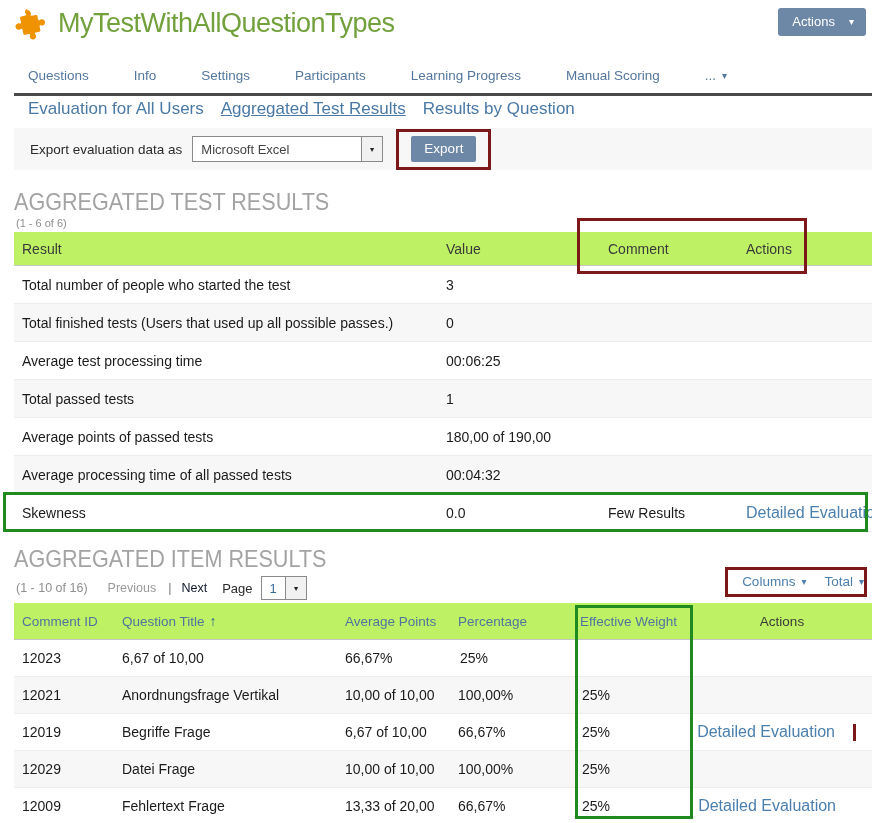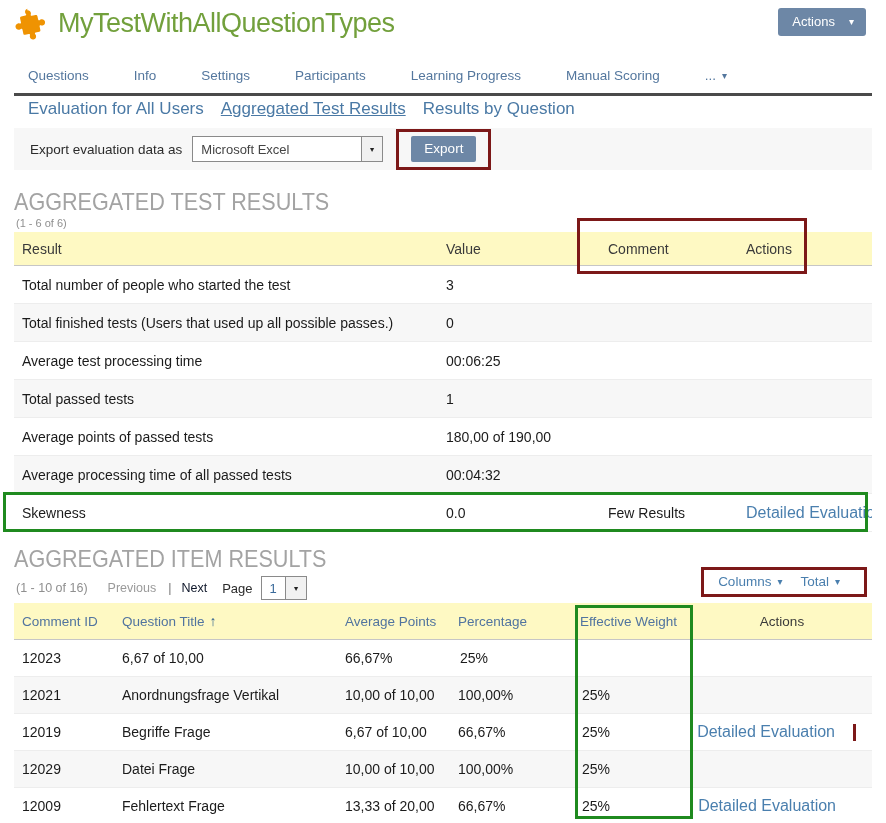--- a/index.html
+++ b/index.html
@@ -37,21 +37,21 @@
   .export-btn { background:#6d87a6; color:#fff; border:none; border-radius:2px;
     font-size:13.5px; padding:5px 13px 6px 13px; cursor:pointer; }
   
   .sec-title { position:absolute; left:14px; color:#a3a3a3; font-size:24px; font-weight:400;
     transform:scaleX(0.9); transform-origin:left center; white-space:nowrap; letter-spacing:0; }
   .sec-range { position:absolute; font-size:11px; color:#8f8f8f; }
   
   .tbl { position:absolute; left:14px; width:858px; }
   .t1-row { display:grid; grid-template-columns:424px 162px 138px 1fr; align-items:center; }
   .t2-row { display:grid; grid-template-columns:100px 223px 113px 122px 120px 1fr; align-items:center; }
-  .thead { background:#fef9c3; border-bottom:1px solid #c6c6c6; font-size:14px; color:#3a3a3a; height:34px; }
+  .thead { background:#bef264; border-bottom:1px solid #c6c6c6; font-size:14px; color:#3a3a3a; height:34px; }
   .t2 .thead { height:37px; font-size:13.5px; color:#51749f; }
   .trow { height:38px; font-size:14px; color:#1b1b1b; border-bottom:1px solid #ededed; background:#fff; }
   .t2 .trow { height:37px; }
   .trow.alt { background:#f7f7f7; }
   .cell { padding-left:8px; white-space:nowrap; overflow:hidden; }
   .cell.np { padding-left:8px; }
   .cell-weight { padding-left:10px; }
   .cell-actions { display:flex; justify-content:flex-end; align-items:center; padding-right:36px; }
   .th-actions-t2 { text-align:center; color:#3a3a3a; padding-left:0; }
   .link { color:#4a7fae; font-size:16px; cursor:pointer; text-decoration:none; white-space:nowrap; }
@@ -59,21 +59,21 @@
   
   .pagination { position:absolute; left:16px; top:576px; display:flex; align-items:center; font-size:12.5px; }
   .pg-range { color:#8f8f8f; }
   .pg-prev { color:#9a9a9a; margin-left:20px; cursor:default; }
   .pg-sep { color:#777; margin-left:12px; }
   .pg-next { color:#0f172a; margin-left:10px; cursor:pointer; }
   .pg-label { color:#2b2b2b; margin-left:15px; font-size:13px; }
   .pg-select { margin-left:8px; width:46px; height:24px; }
   .pg-select .select-text { color:#3a6a9a; text-align:center; padding:4px 2px; }
   .cols-rows { position:absolute; right:19px; top:567px; border:3px solid #7c1818;
-    display:flex; align-items:center; gap:18px; padding:4px 24px 5px 14px; }
+    display:flex; align-items:center; gap:18px; padding:4px 0 5px 14px; }
   .cols-rows .link { font-size:13.5px; display:flex; align-items:center; gap:6px; }
   
   .overlay { position:absolute; pointer-events:none; z-index:4; }
   .red { border:3px solid #7c1818; }
   .green { border:3px solid #1f8a1f; }
   .ann-inline-red { border:3px solid #7c1818; padding:4px 18px 5px 9px; margin:-8px -20px -8px 0; }
 </style>
 </head>
 <body>
 

